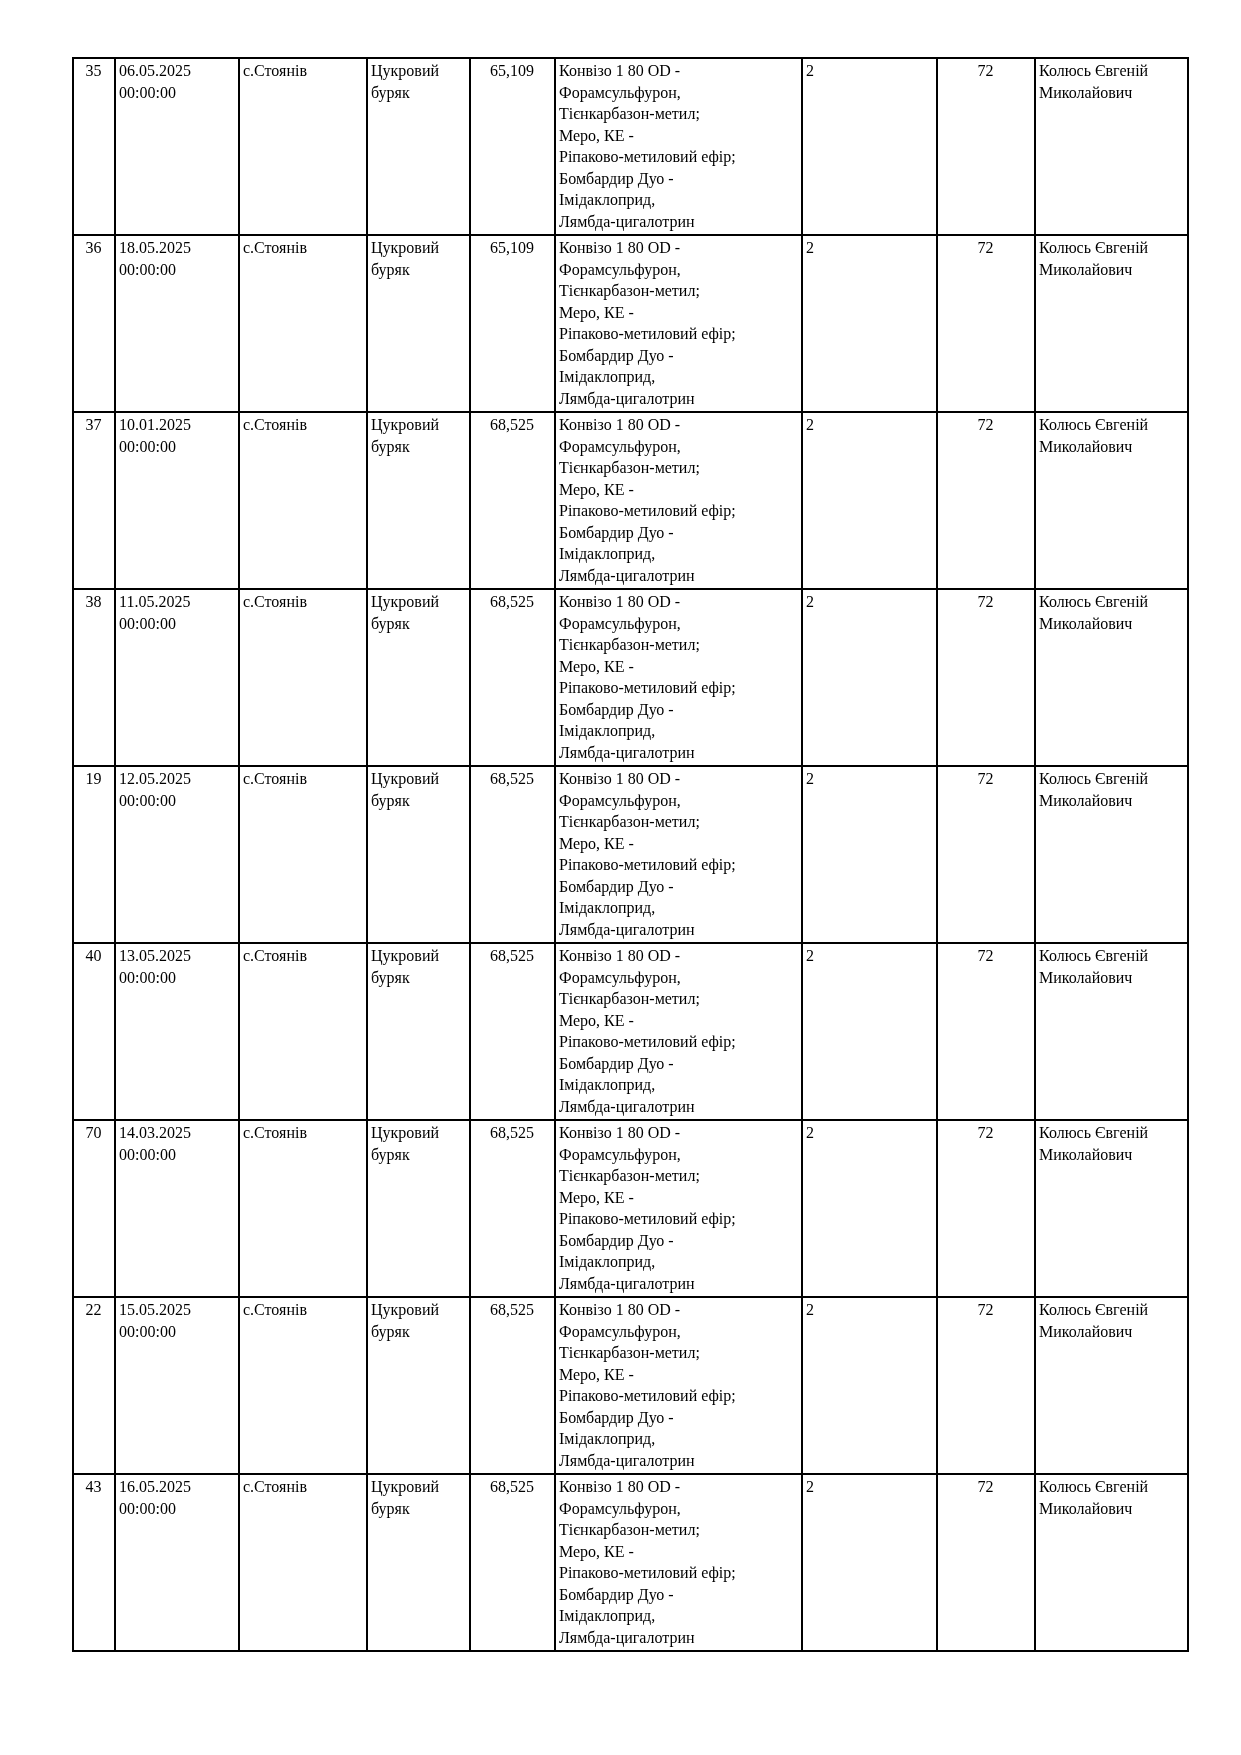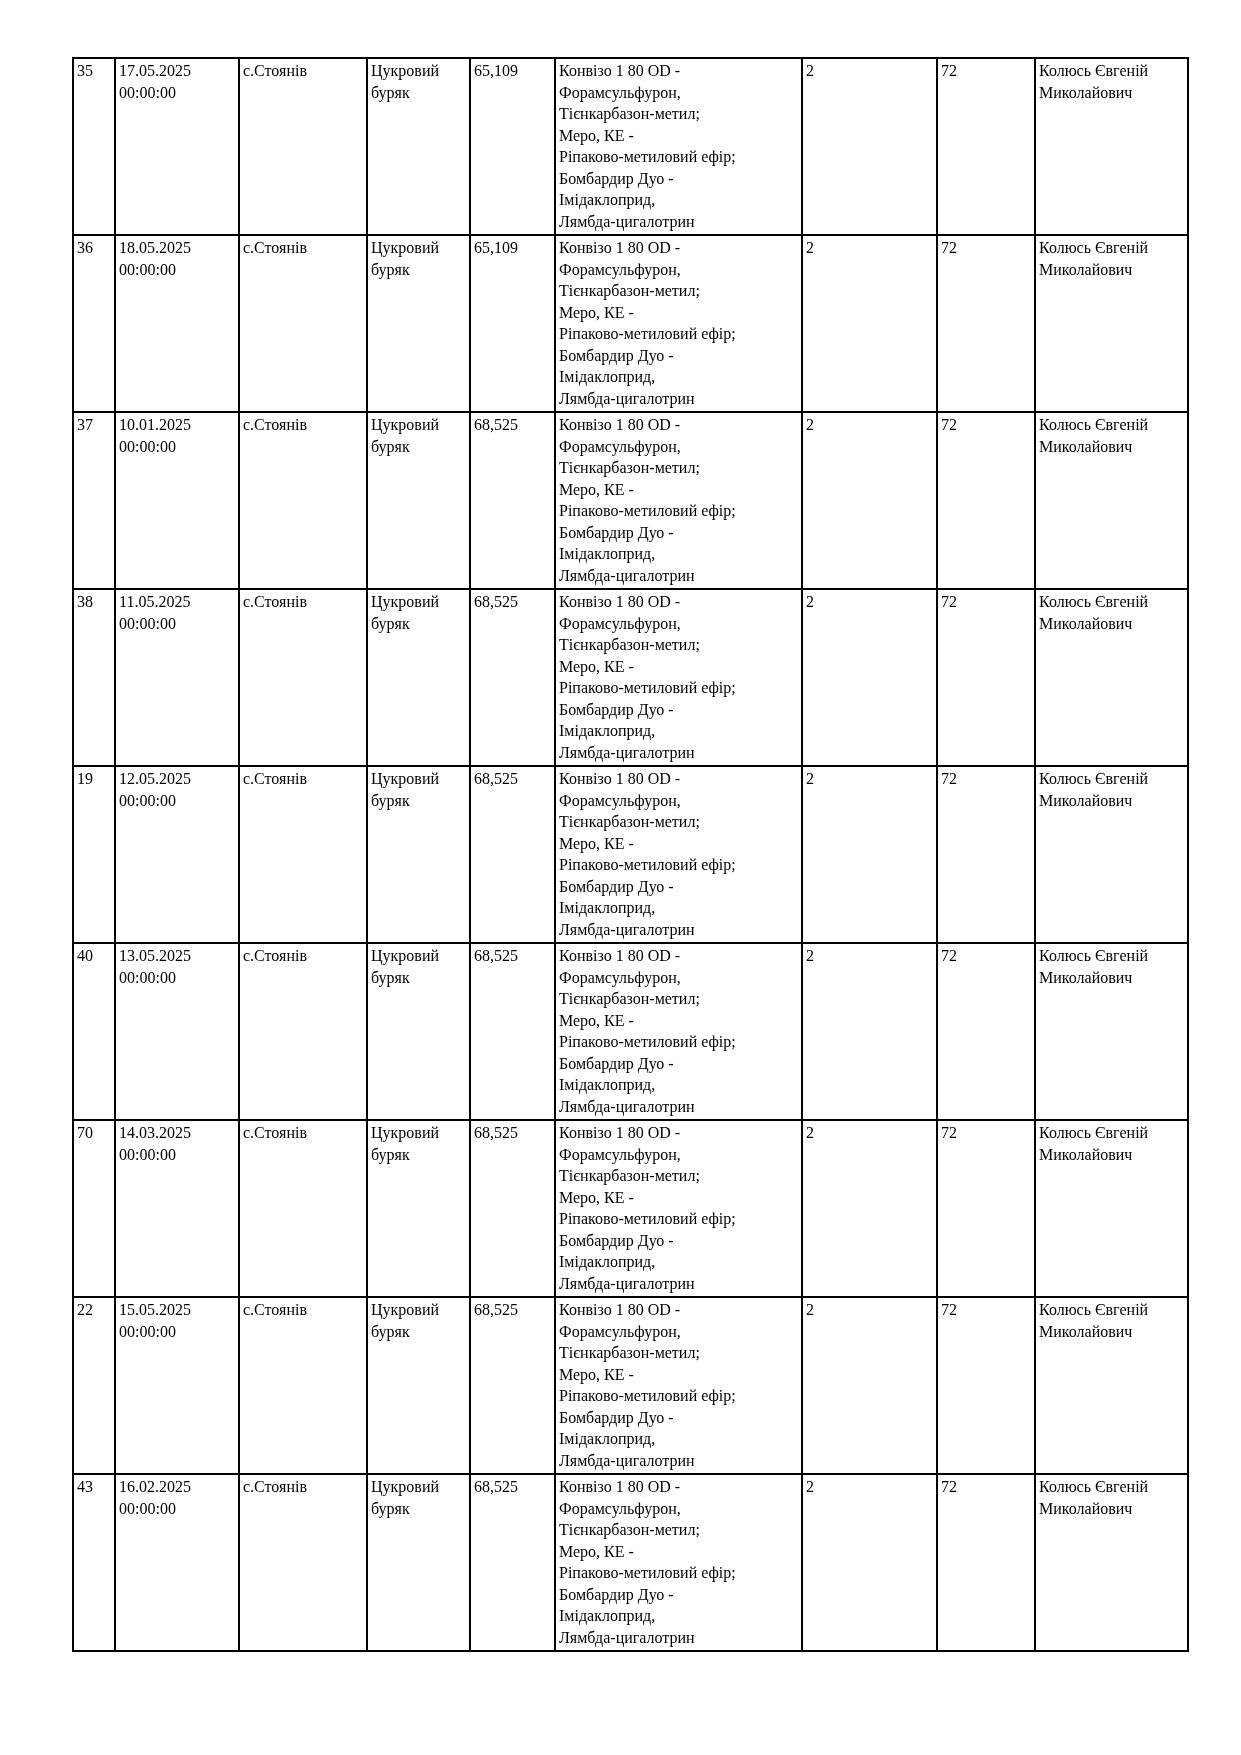--- a/index.html
+++ b/index.html
@@ -31,21 +31,21 @@
     border: 2px solid #000000;
     vertical-align: top;
     font-size: 16px;
     line-height: 21.5px;
     padding: 1px 3px 2px 3px;
     white-space: pre-line;
     overflow: hidden;
     word-wrap: break-word;
   }
   .doc td.r {
-    text-align: left;
+    text-align: center;
     padding-right: 4px;
   }
   col.c-num       { width: 42px; }
   col.c-date      { width: 124px; }
   col.c-settlement{ width: 128px; }
   col.c-crop      { width: 103px; }
   col.c-area      { width: 85px; }
   col.c-products  { width: 247px; }
   col.c-count     { width: 135px; }
   col.c-total     { width: 98px; }
@@ -63,21 +63,21 @@
       <col class="c-crop">
       <col class="c-area">
       <col class="c-products">
       <col class="c-count">
       <col class="c-total">
       <col class="c-operator">
     </colgroup>
     <tbody id="tbody">
         <tr>
     <td class="r">35</td>
-    <td>17.05.2025
+    <td>06.05.2025
 00:00:00</td>
     <td>с.Стоянів</td>
     <td>Цукровий буряк</td>
     <td class="r">65,109</td>
     <td>Конвізо 1 80 OD -
 Форамсульфурон,
 Тієнкарбазон-метил;
 Меро, КЕ -
 Ріпаково-метиловий ефір;
 Бомбардир Дуо -
@@ -215,21 +215,21 @@
 Ріпаково-метиловий ефір;
 Бомбардир Дуо -
 Імідаклоприд,
 Лямбда-цигалотрин</td>
     <td>2</td>
     <td class="r">72</td>
     <td>Колюсь Євгеній Миколайович</td>
   </tr>
         <tr>
     <td class="r">43</td>
-    <td>16.02.2025
+    <td>16.05.2025
 00:00:00</td>
     <td>с.Стоянів</td>
     <td>Цукровий буряк</td>
     <td class="r">68,525</td>
     <td>Конвізо 1 80 OD -
 Форамсульфурон,
 Тієнкарбазон-метил;
 Меро, КЕ -
 Ріпаково-метиловий ефір;
 Бомбардир Дуо -

